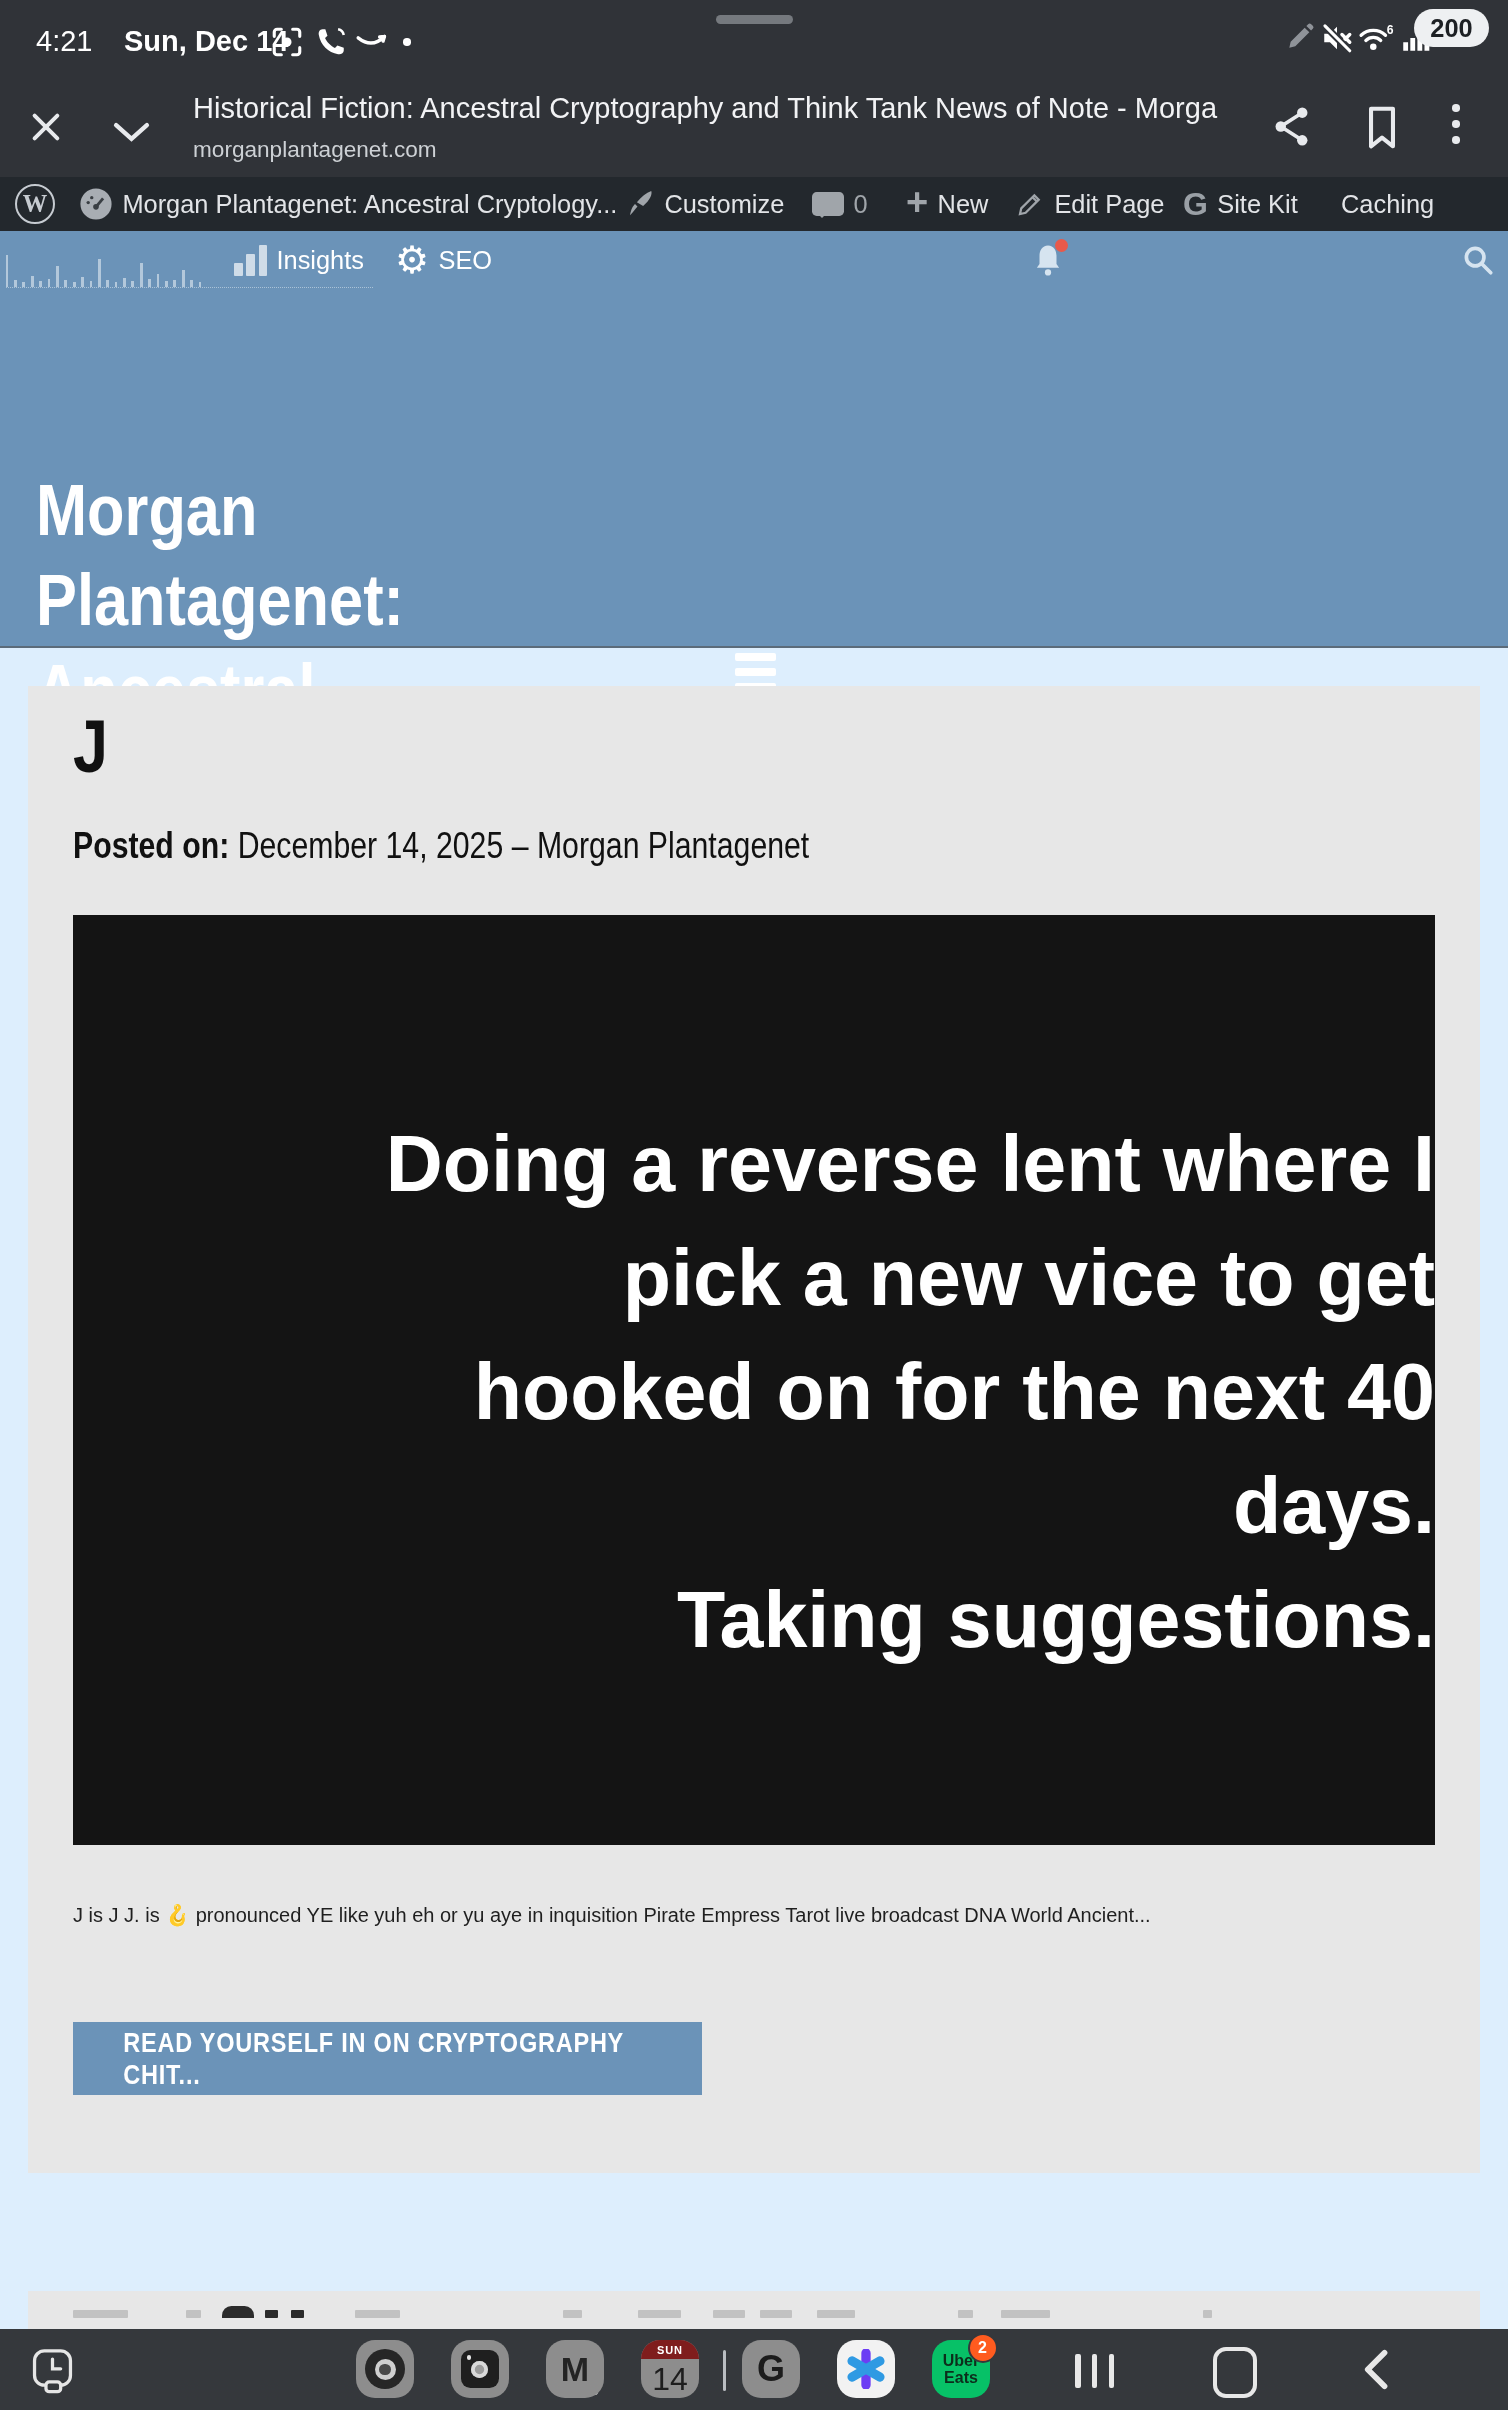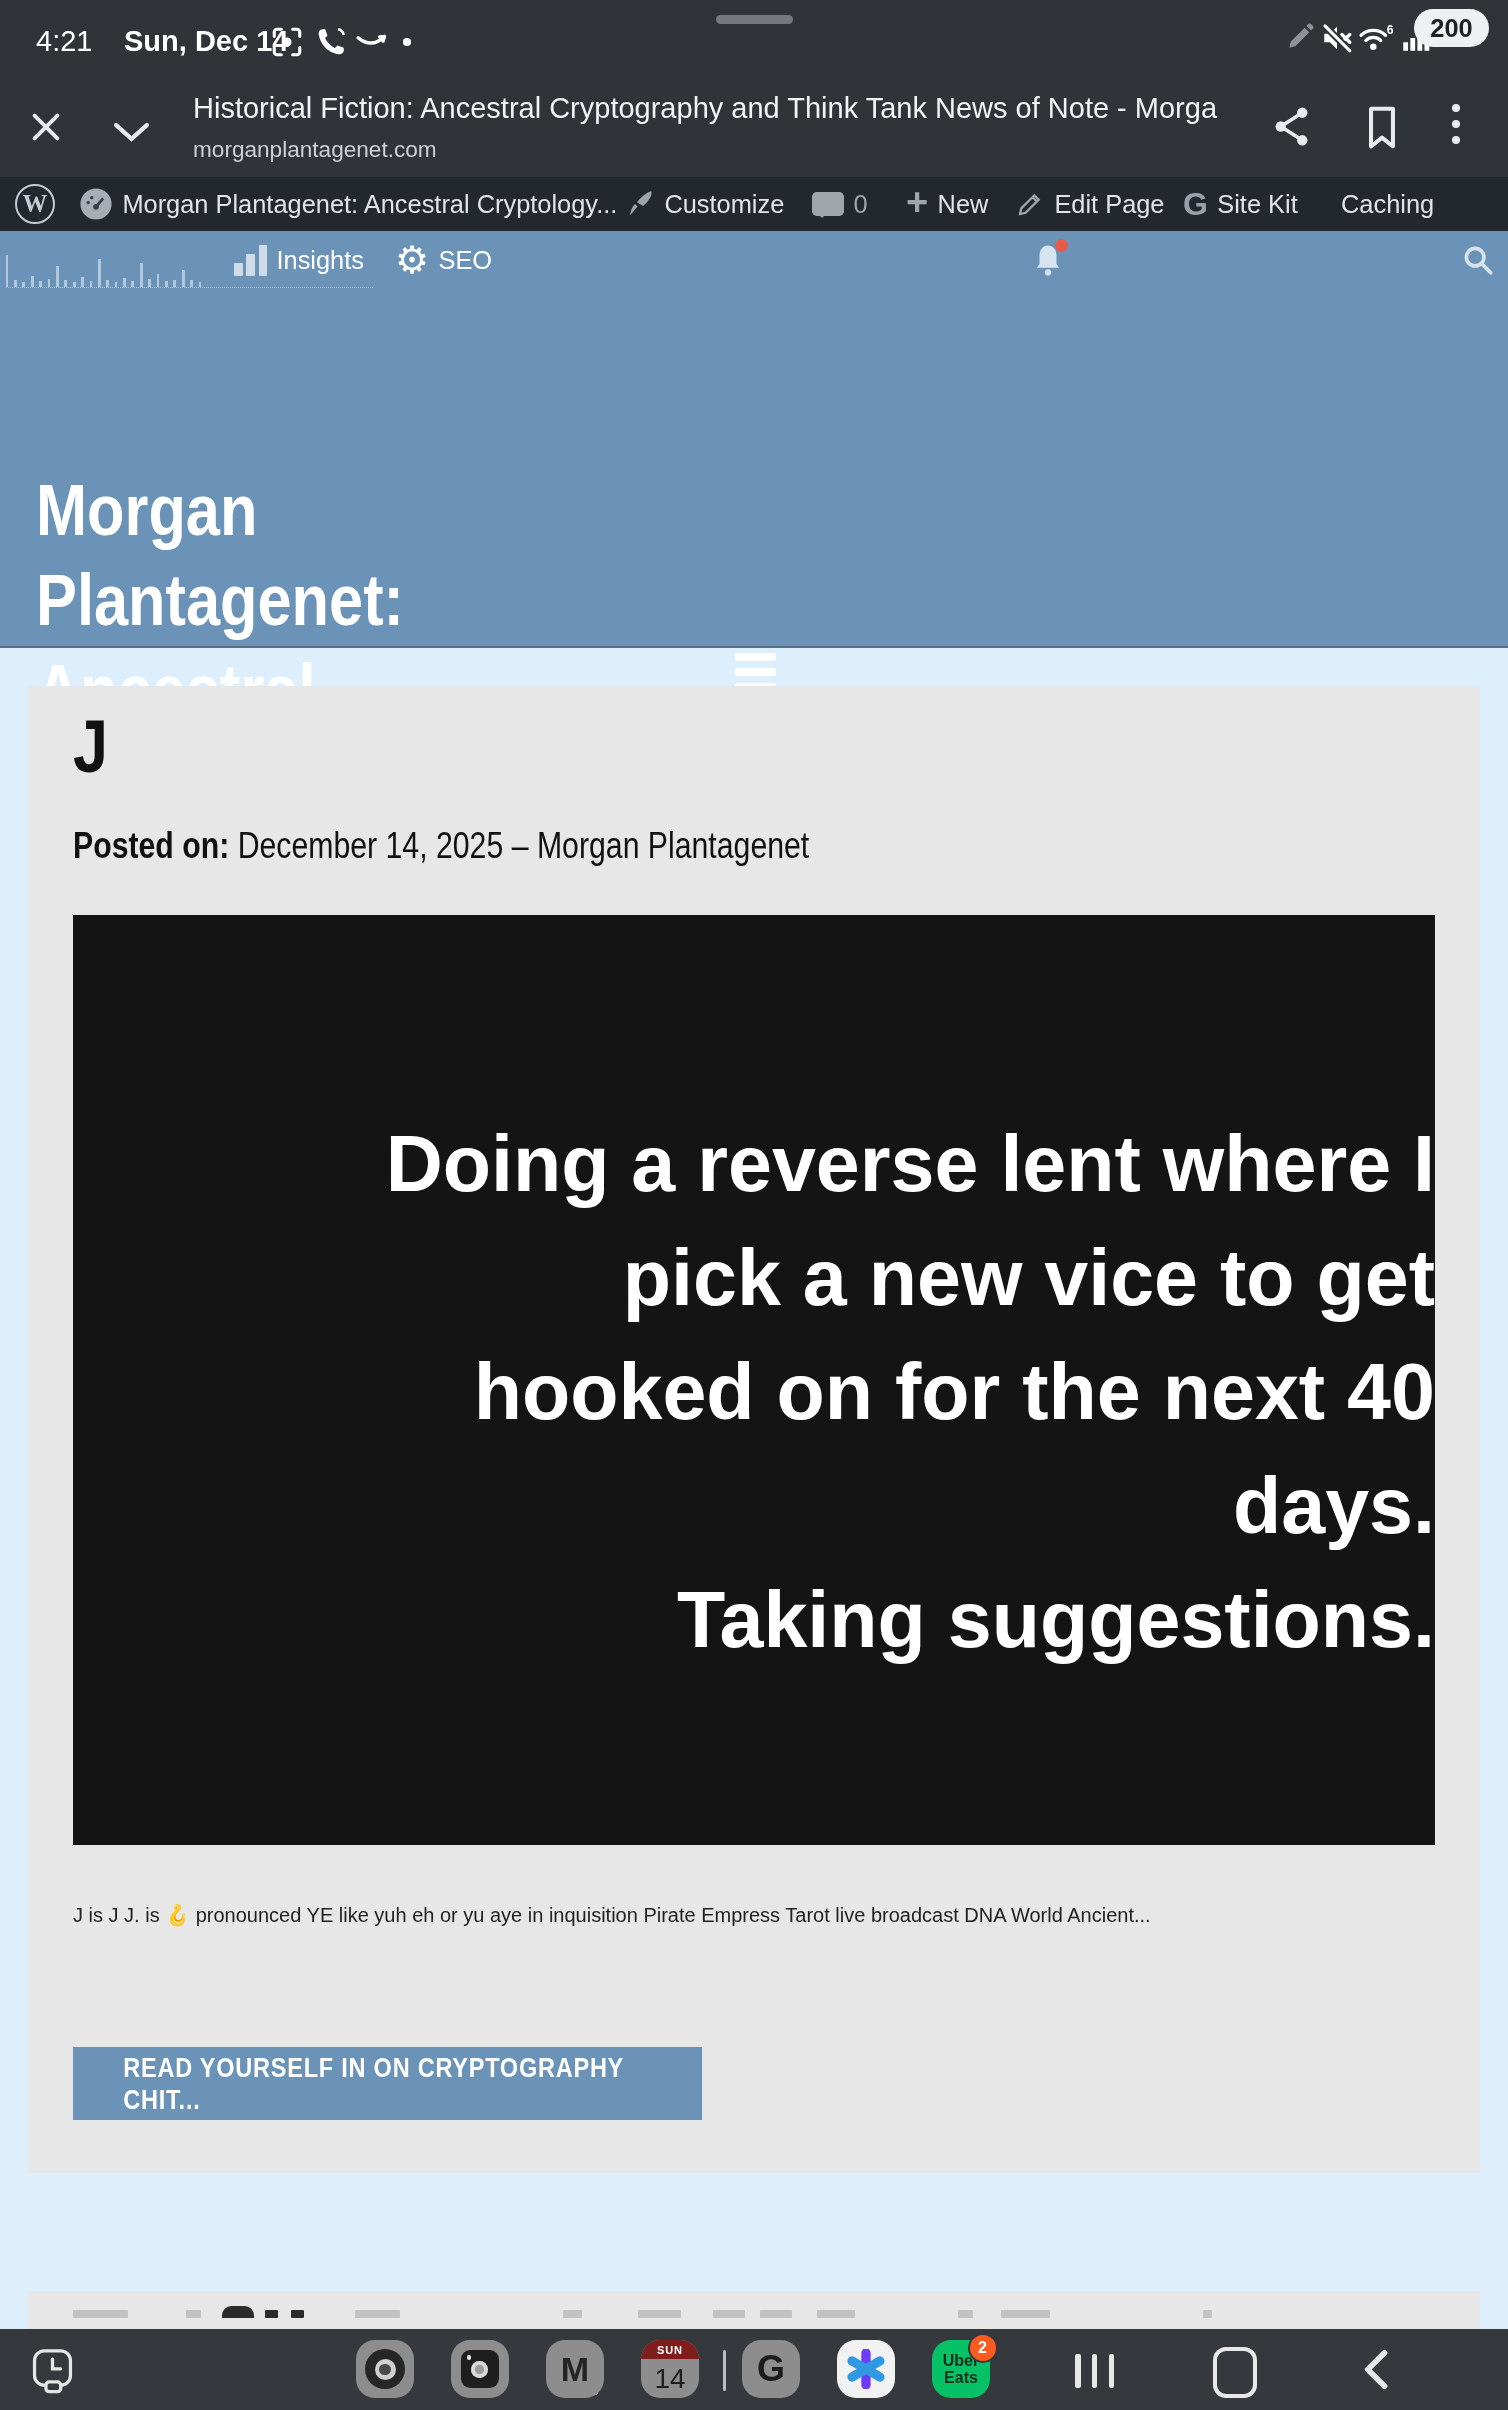--- a/index.html
+++ b/index.html
@@ -57,21 +57,21 @@
   
   .card{left:28px;top:686px;width:1452px;height:1487px;background:#e7e7e7;}
   .post-title{left:45px;top:17px;color:#111;font-weight:bold;font-size:75px;}
   .post-meta{left:45px;top:139px;color:#111;font-size:36px;white-space:pre;}
   .post-meta b{font-weight:bold;}
   .meme{left:45px;top:229px;width:1362px;height:930px;background:#141414;display:flex;
         flex-direction:column;align-items:flex-end;justify-content:center;padding-top:24.5px;box-sizing:border-box;}
   .meme div{color:#fff;font-weight:bold;font-size:79px;line-height:114px;text-align:center;}
   .excerpt{left:45px;top:1207px;width:1367px;color:#1f1f1f;font-size:20px;line-height:44px;white-space:pre-wrap;}
   .read-btn{left:45px;top:1336px;width:629px;height:73px;background:#6b93b8;display:flex;
-            align-items:center;justify-content:center;margin-top:25px;}
+            align-items:center;justify-content:center;}
   .read-btn span{color:#fff;font-weight:bold;font-size:28px;letter-spacing:0.9px;}
 
   
   .card2{left:28px;top:2291px;width:1452px;height:120px;background:#e7e7e7;}
   .clip{left:45px;top:14px;width:1224px;height:13px;}
   .clip i{position:absolute;bottom:0;background:#c2c2c2;height:8.5px;border-radius:0.9px;}
   .clip i.dk{background:#2b2b2b;}
   .clip i.em{background:#2b2b2b;height:12.2px;border-radius:9.4px 9.4px 0 0;}
 
   
@@ -84,21 +84,21 @@
   .chrome-i{width:21px;height:21px;border-radius:50%;background:#cfcfcf;display:flex;align-items:center;justify-content:center;}
   .chrome-c{width:11.3px;height:11.3px;border-radius:50%;background:#4a4a4a;}
   .cam-b{width:38px;height:38px;border-radius:9.4px;background:#1f1f1f;position:relative;}
   .cam-l{position:absolute;left:10.4px;top:10.4px;width:17px;height:17px;border-radius:50%;background:#9b9b9b;
          box-shadow:inset 0 0 0 3.8px #d9d9d9;}
   .cam-d{position:absolute;left:5.6px;top:4.7px;width:4.7px;height:4.7px;border-radius:50%;background:#e6e6e6;}
   .gmail{font-size:34px;font-weight:bold;color:#242424;font-family:"Liberation Sans",sans-serif;}
   .cal{overflow:hidden;}
   .cal-top{position:absolute;left:0;top:0;width:58px;height:19px;background:#7f1d1d;color:#fff;
            font-size:11px;font-weight:bold;display:flex;align-items:center;justify-content:center;letter-spacing:0.9px;}
-  .cal-num{position:absolute;left:0;top:19px;width:58px;height:40px;color:#1e1e1e;font-size:28px;
+  .cal-num{position:absolute;left:0;top:19px;width:58px;height:40px;color:#1e1e1e;font-size:32px;
            display:flex;align-items:center;justify-content:center;}
   .vsep{left:723px;top:21px;width:2.8px;height:41px;background:#b9bdc1;border-radius:1.9px;}
   .gfont{font-size:36px;font-weight:bold;color:#1c1c1c;}
   .ue{background:#07c167;}
   .ue-txt{color:#0c2e1c;font-weight:bold;font-size:16px;line-height:17px;text-align:center;}
   .badge{position:absolute;right:-7.5px;top:-7.5px;width:26px;height:26px;border-radius:50%;background:#ff5b1f;
          color:#fff;font-size:16px;font-weight:bold;display:flex;align-items:center;justify-content:center;
          border:2.8px solid #35383c;}
   .recents{left:1075px;top:24.5px;display:flex;gap:11.3px;}
   .recents i{width:5.6px;height:34px;background:#e8e8e8;border-radius:1.9px;}

